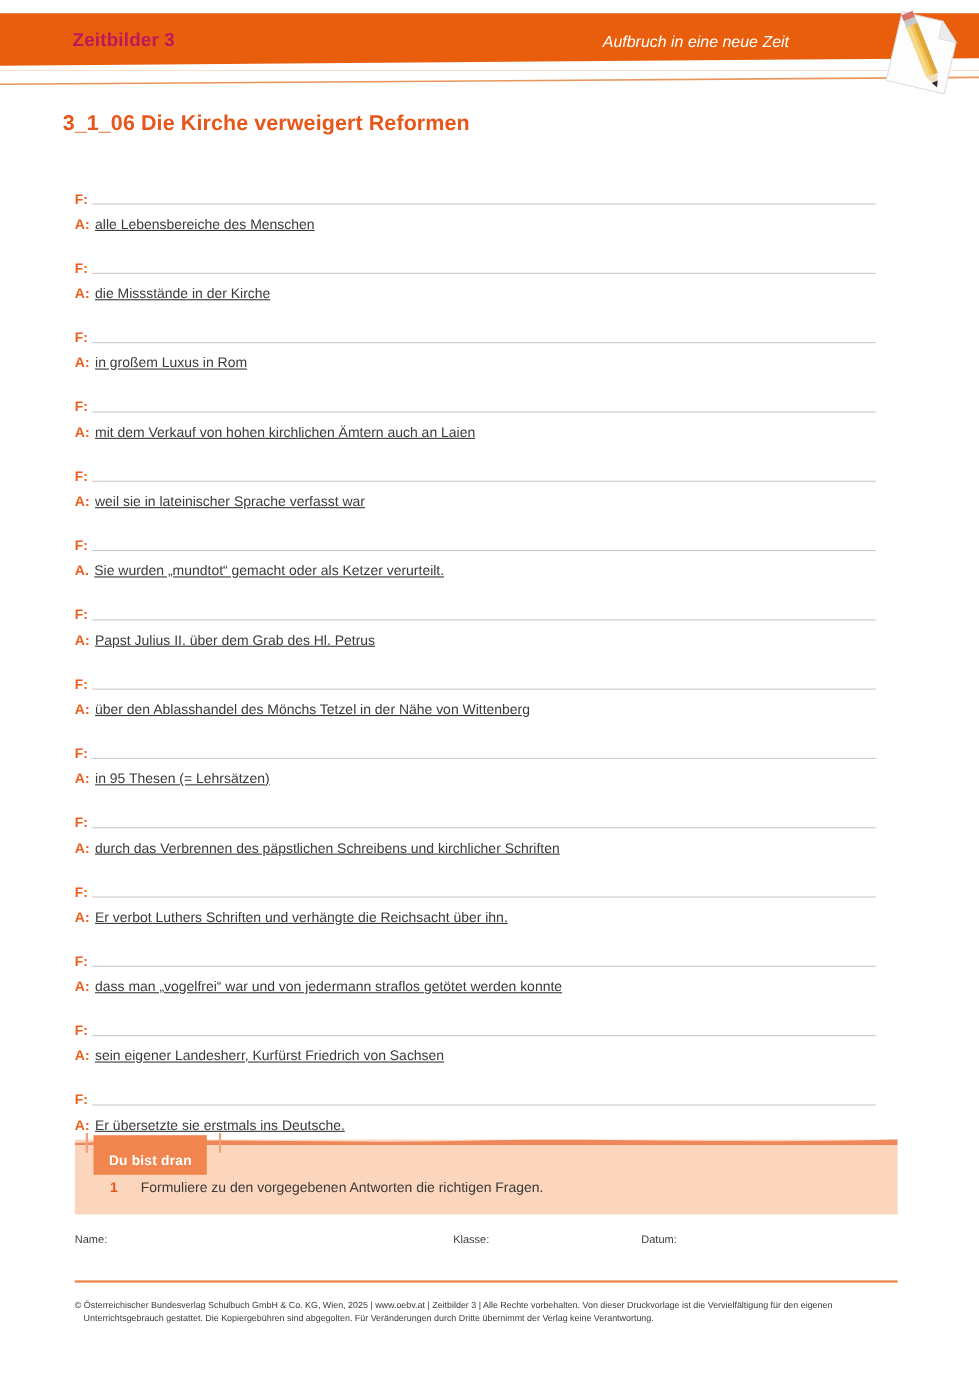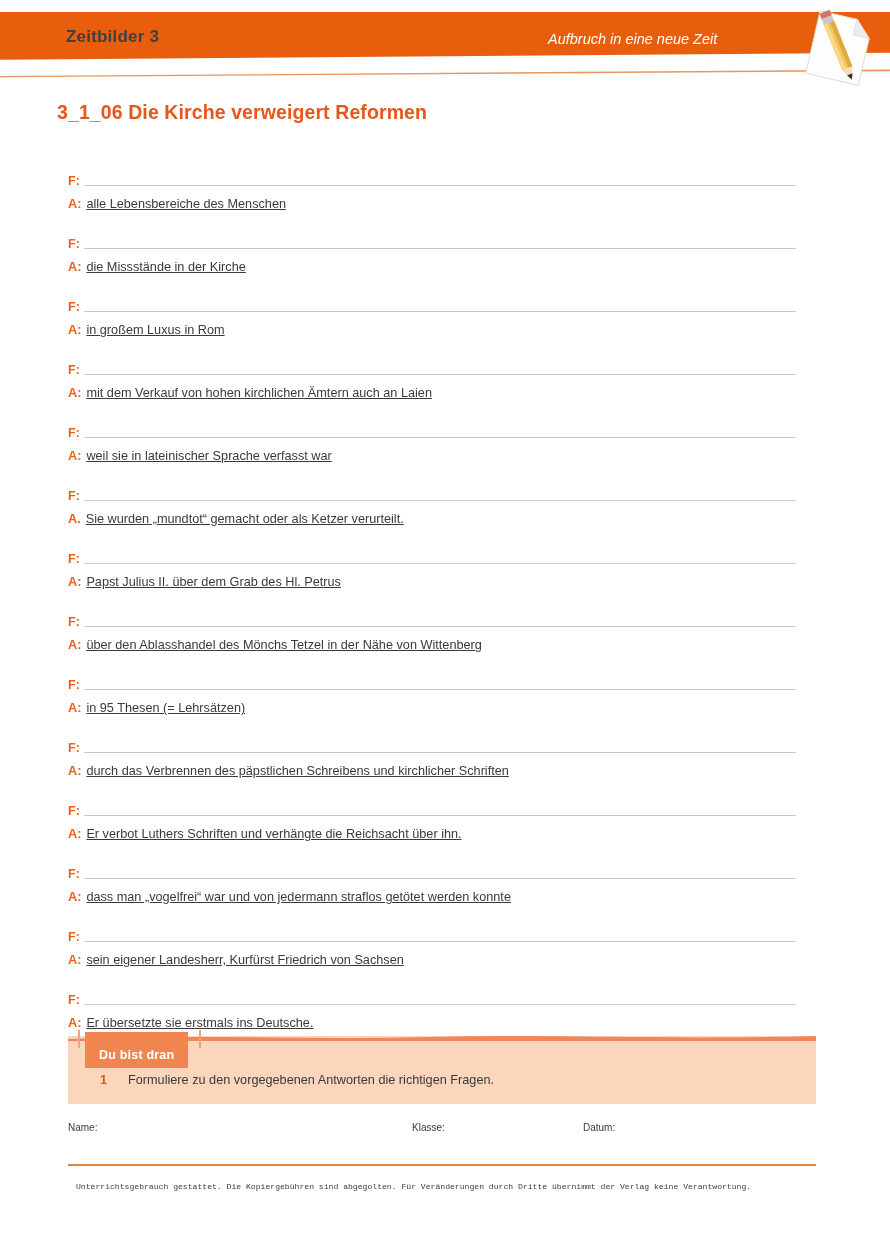--- a/index.html
+++ b/index.html
@@ -37,21 +37,21 @@
     background: #ffffff;
     transform: rotate(-0.45deg);
     transform-origin: left bottom;
   }
   .header-title {
     position: absolute;
     left: 66px;
     top: 27px;
     font-size: 17px;
     font-weight: bold;
-    color: #404040;
+    color: #be185d;
     letter-spacing: 0.2px;
     z-index: 3;
   }
   .header-subtitle {
     position: absolute;
     left: 548px;
     top: 31px;
     font-size: 14.5px;
     font-weight: normal;
     color: #ffffff;
@@ -225,21 +225,20 @@
     left: 68px;
     top: 1181px;
     width: 760px;
     font-size: 8.1px;
     line-height: 11.5px;
     color: #3a3a3a;
   }
   .footer-text .line2 {
     display: block;
     padding-left: 8px;
-    font-family: Liberation Mono, monospace;
   }
 </style>
 </head>
 <body>
 
 <div class="header-band"></div>
 
 <div class="header-title">Zeitbilder 3</div>
 <div class="header-subtitle">Aufbruch in eine neue Zeit</div>
 
@@ -450,14 +449,15 @@
 </div>
 
 <div class="meta-row">
   <span class="meta-name">Name:</span>
   <span class="meta-class">Klasse:</span>
   <span class="meta-date">Datum:</span>
 </div>
 
 <div class="footer-rule"></div>
 <div class="footer-text">
+  <span>© Österreichischer Bundesverlag Schulbuch GmbH &amp; Co. KG, Wien, 2025 | www.oebv.at | Zeitbilder 3 | Alle Rechte vorbehalten. Von dieser Druckvorlage ist die Vervielfältigung für den eigenen</span>
   <span class="line2">Unterrichtsgebrauch gestattet. Die Kopiergebühren sind abgegolten. Für Veränderungen durch Dritte übernimmt der Verlag keine Verantwortung.</span>
 </div>
 
 </body></html>

